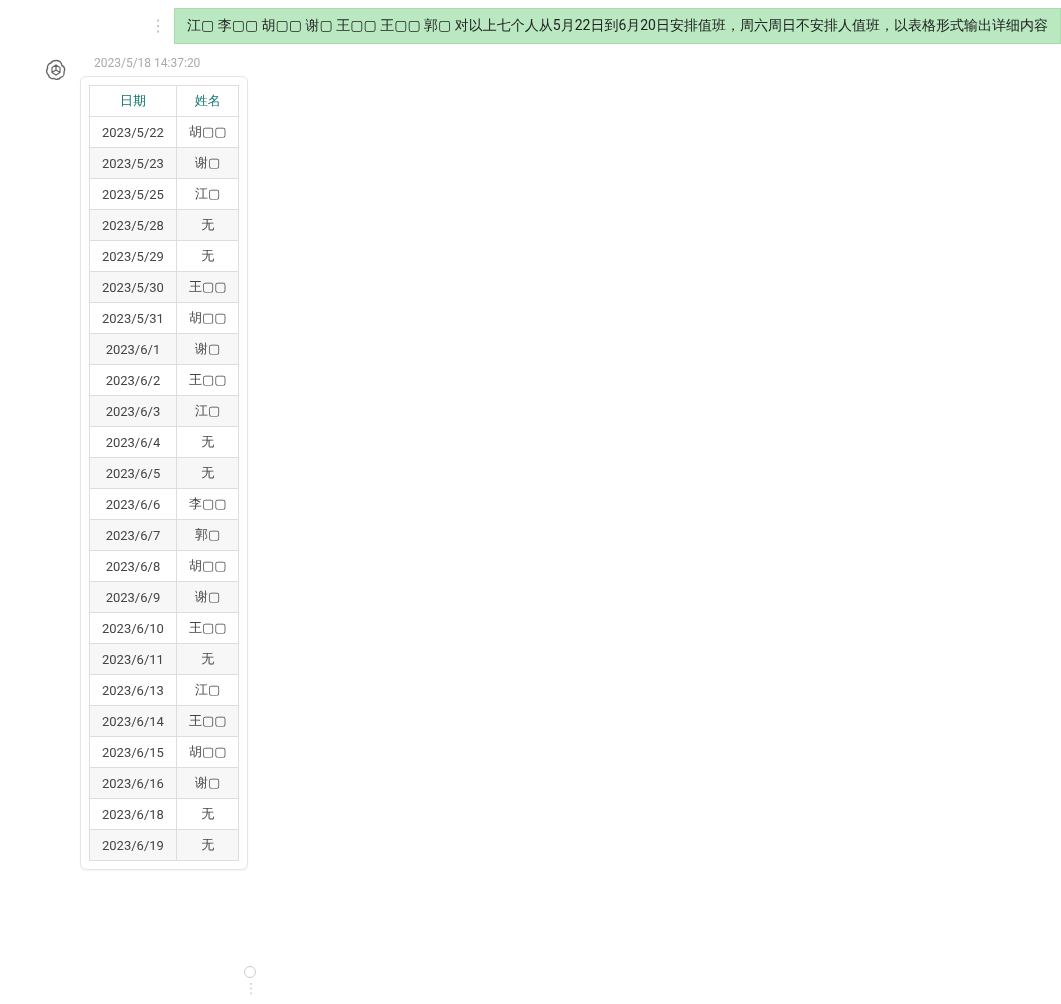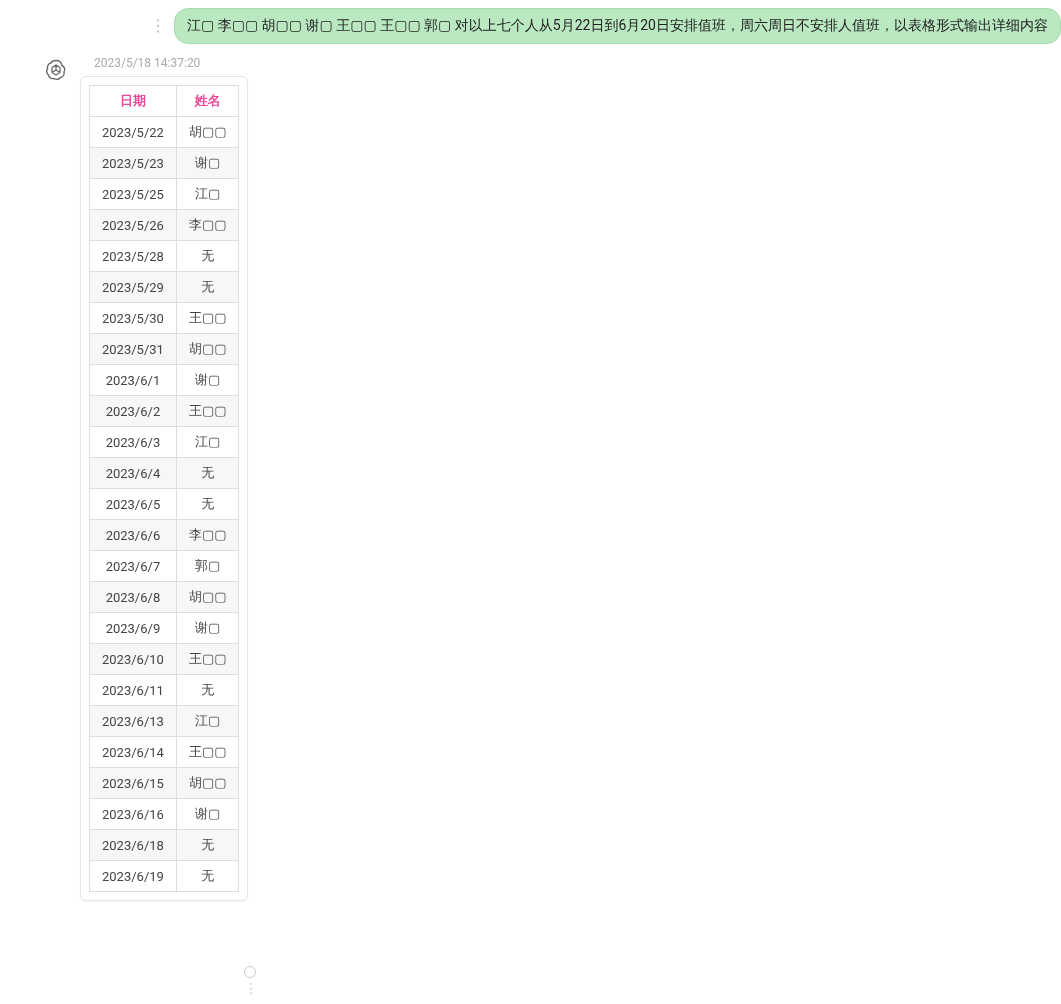--- a/index.html
+++ b/index.html
@@ -15,21 +15,21 @@
       position: absolute;
       top: 8px;
       right: 0;
       display: flex;
       align-items: center;
       gap: 8px;
     }
     .user-bubble {
       background: #b9e8c1;
       border: 1px solid #a7dcb0;
-      border-radius: 14px;
+      border-radius: 0;
       padding: 8px 12px;
       font-size: 14px;
       color: #222;
       white-space: nowrap;
     }
     .dots-icon {
       color: #bbb;
       font-size: 16px;
       line-height: 1;
     }
@@ -70,22 +70,22 @@
       font-size: 13px;
     }
     th, td {
       border: 1px solid #ddd;
       padding: 6px 12px;
       text-align: center;
       white-space: nowrap;
     }
     th {
       background: #fff;
-      font-weight: 700;
-      color: #ec4899;
+      font-weight: 400;
+      color: #0f766e;
     }
     td { color: #444; }
     tbody tr:nth-child(even) td { background: #f7f7f7; }
     tbody tr:nth-child(odd) td { background: #fff; }
     .col-date { min-width: 80px; }
     .col-name { min-width: 50px; }
     .bubble-side-dots {
       position: absolute;
       color: #ccc;
       font-size: 14px;
@@ -136,24 +136,20 @@
             </tr>
             <tr>
               <td class="col-date">2023/5/23</td>
               <td class="col-name">谢▢</td>
             </tr>
             <tr>
               <td class="col-date">2023/5/25</td>
               <td class="col-name">江▢</td>
             </tr>
             <tr>
-              <td class="col-date">2023/5/26</td>
-              <td class="col-name">李▢▢</td>
-            </tr>
-            <tr>
               <td class="col-date">2023/5/28</td>
               <td class="col-name">无</td>
             </tr>
             <tr>
               <td class="col-date">2023/5/29</td>
               <td class="col-name">无</td>
             </tr>
             <tr>
               <td class="col-date">2023/5/30</td>
               <td class="col-name">王▢▢</td>

